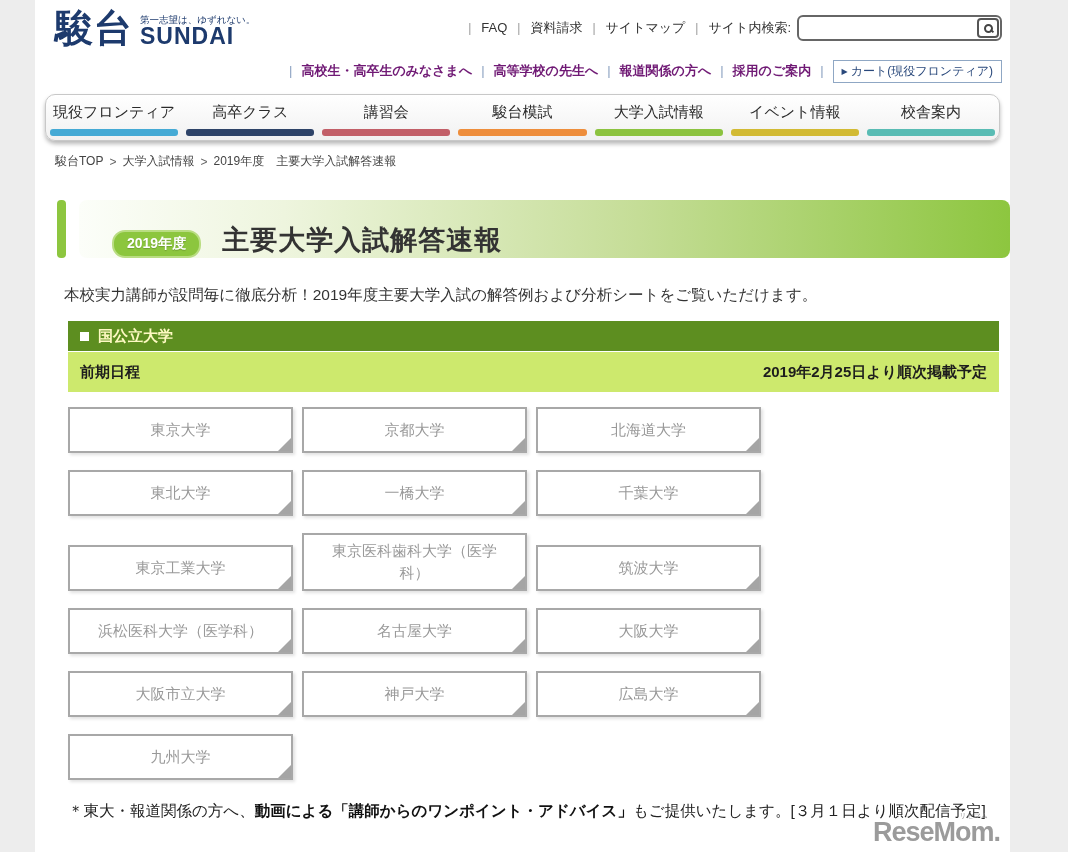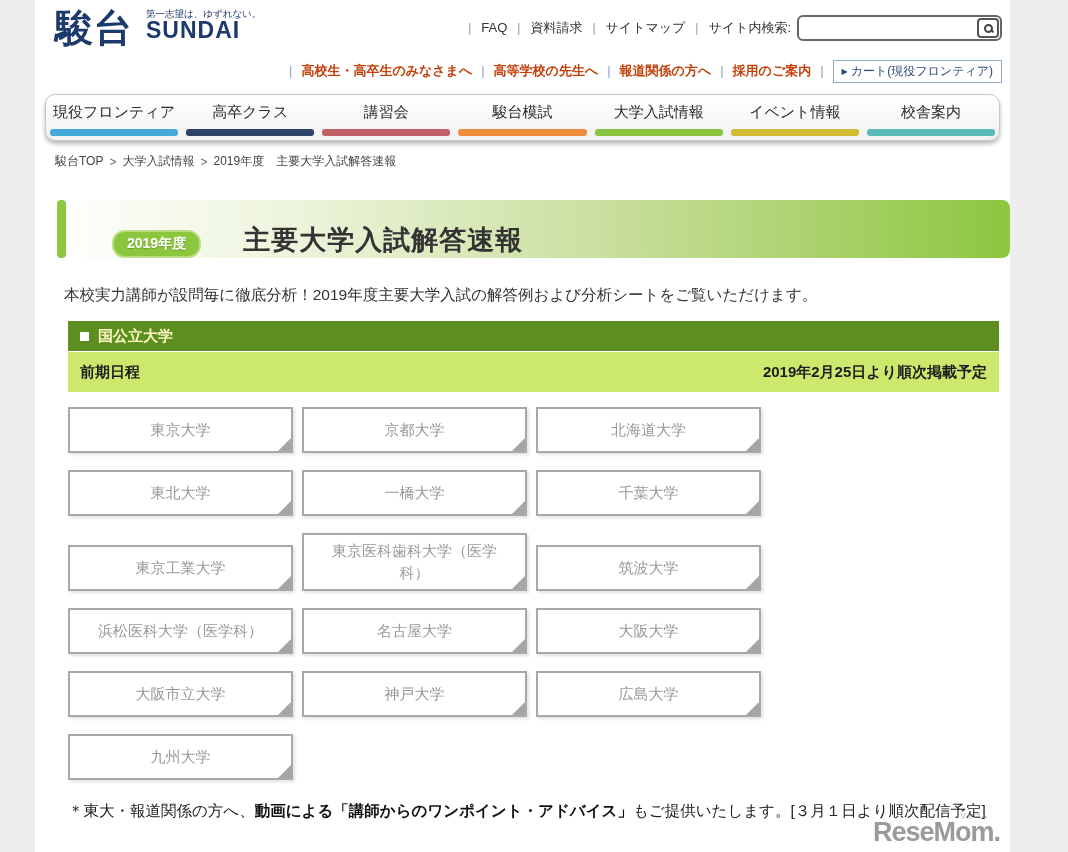--- a/index.html
+++ b/index.html
@@ -13,39 +13,39 @@
   }
   .page {
     width:975px; height:852px;
     margin-left:35px;
     background:#ffffff;
     position:relative;
   }
 
   
   .hdr1 { height:56px; display:flex; align-items:center; justify-content:space-between; padding:0 8px 0 20px; }
-  .brand { display:flex; align-items:flex-start; cursor:pointer;gap:6px; }
+  .brand { display:flex; align-items:flex-end; cursor:pointer; }
   .brand-kanji { font-size:38px; font-weight:900; color:#1d3a6d; line-height:1; letter-spacing:1px; }
   .brand-side { margin-left:7px; display:flex; flex-direction:column; line-height:1.1; }
   .brand-tagline { font-size:9.5px; color:#1d3a6d; margin-bottom:1px; }
   .brand-roman { font-size:23px; font-weight:800; color:#1d3a6d; letter-spacing:1px; line-height:0.9; }
 
   .util { display:flex; align-items:center; font-size:13px; color:#333; }
   .util .sep { color:#999; margin:0 10px; font-size:12px; }
   .util a.ulink { color:#333; text-decoration:none; cursor:pointer; }
   .searchwrap { display:flex; align-items:center; margin-left:6px; border:2px solid #666; border-radius:6px; background:#fff; width:205px; height:26px; padding:1px; }
   .searchwrap input { border:none; outline:none; flex:1; height:100%; font-size:13px; padding:0 4px; min-width:0; }
   .searchbtn { width:22px; height:20px; border:2px solid #555; border-radius:4px; background:#fff; display:flex; align-items:center; justify-content:center; cursor:pointer; position:relative; }
   .mag { width:9px; height:9px; border:2px solid #444; border-radius:50%; position:relative; display:inline-block; }
   .mag::after { content:""; position:absolute; width:4px; height:2px; background:#444; transform:rotate(45deg); right:-3px; bottom:-1px; }
 
   
   .hdr2 { height:30px; display:flex; align-items:center; justify-content:flex-end; padding-right:8px; font-size:13px; }
   .hdr2 .sep { color:#8aa0c0; margin:0 9px; }
-  .hdr2 a.alink { color:#c2410c; text-decoration:none; font-weight:bold; cursor:pointer; }
+  .hdr2 a.alink { color:#701a75; text-decoration:none; font-weight:bold; cursor:pointer; }
   .cartbtn { border:1px solid #8fa7c4; background:#fff; color:#29487b; font-size:12px; padding:2px 8px; display:flex; align-items:center; cursor:pointer; }
   .cart-arrow { font-size:8px; margin-right:3px; color:#29487b; }
 
   
   .mainnav {
     margin:8px 10px 0 10px;
     height:47px;
     background:linear-gradient(#ffffff, #f1f1f1);
     border:1px solid #c8c8c8;
     border-radius:10px;
@@ -73,21 +73,21 @@
   }
   .badge {
     margin-left:33px;
     background:#8cc63e;
     border:2px solid #b9dd82;
     color:#fff; font-weight:bold; font-size:14px;
     padding:3px 13px; border-radius:13px;
     text-shadow:0 1px 1px rgba(0,0,0,0.2);
     white-space:nowrap;
   }
-  .page-title { margin-left:42px; font-size:27px; font-weight:bold; color:#333; letter-spacing:1px; white-space:nowrap; }
+  .page-title { margin-left:21px; font-size:27px; font-weight:bold; color:#333; letter-spacing:1px; white-space:nowrap; }
 
   
   .desc { margin:27px 11px 0 29px; font-size:15.5px; color:#333; }
 
   
   .sec-head { margin:15px 11px 0 33px; height:30px; background:#5d8e20; color:#fef9c3; display:flex; align-items:center; padding-left:12px; font-size:15px; font-weight:bold; }
   .sec-bullet { width:9px; height:9px; background:#fff; display:inline-block; margin-right:9px; }
   .sec-sub { margin:1px 11px 0 33px; height:40px; background:#cde96d; display:flex; align-items:center; justify-content:space-between; padding:0 12px; font-size:15px; font-weight:bold; color:#1d1d1d; }
 
   

